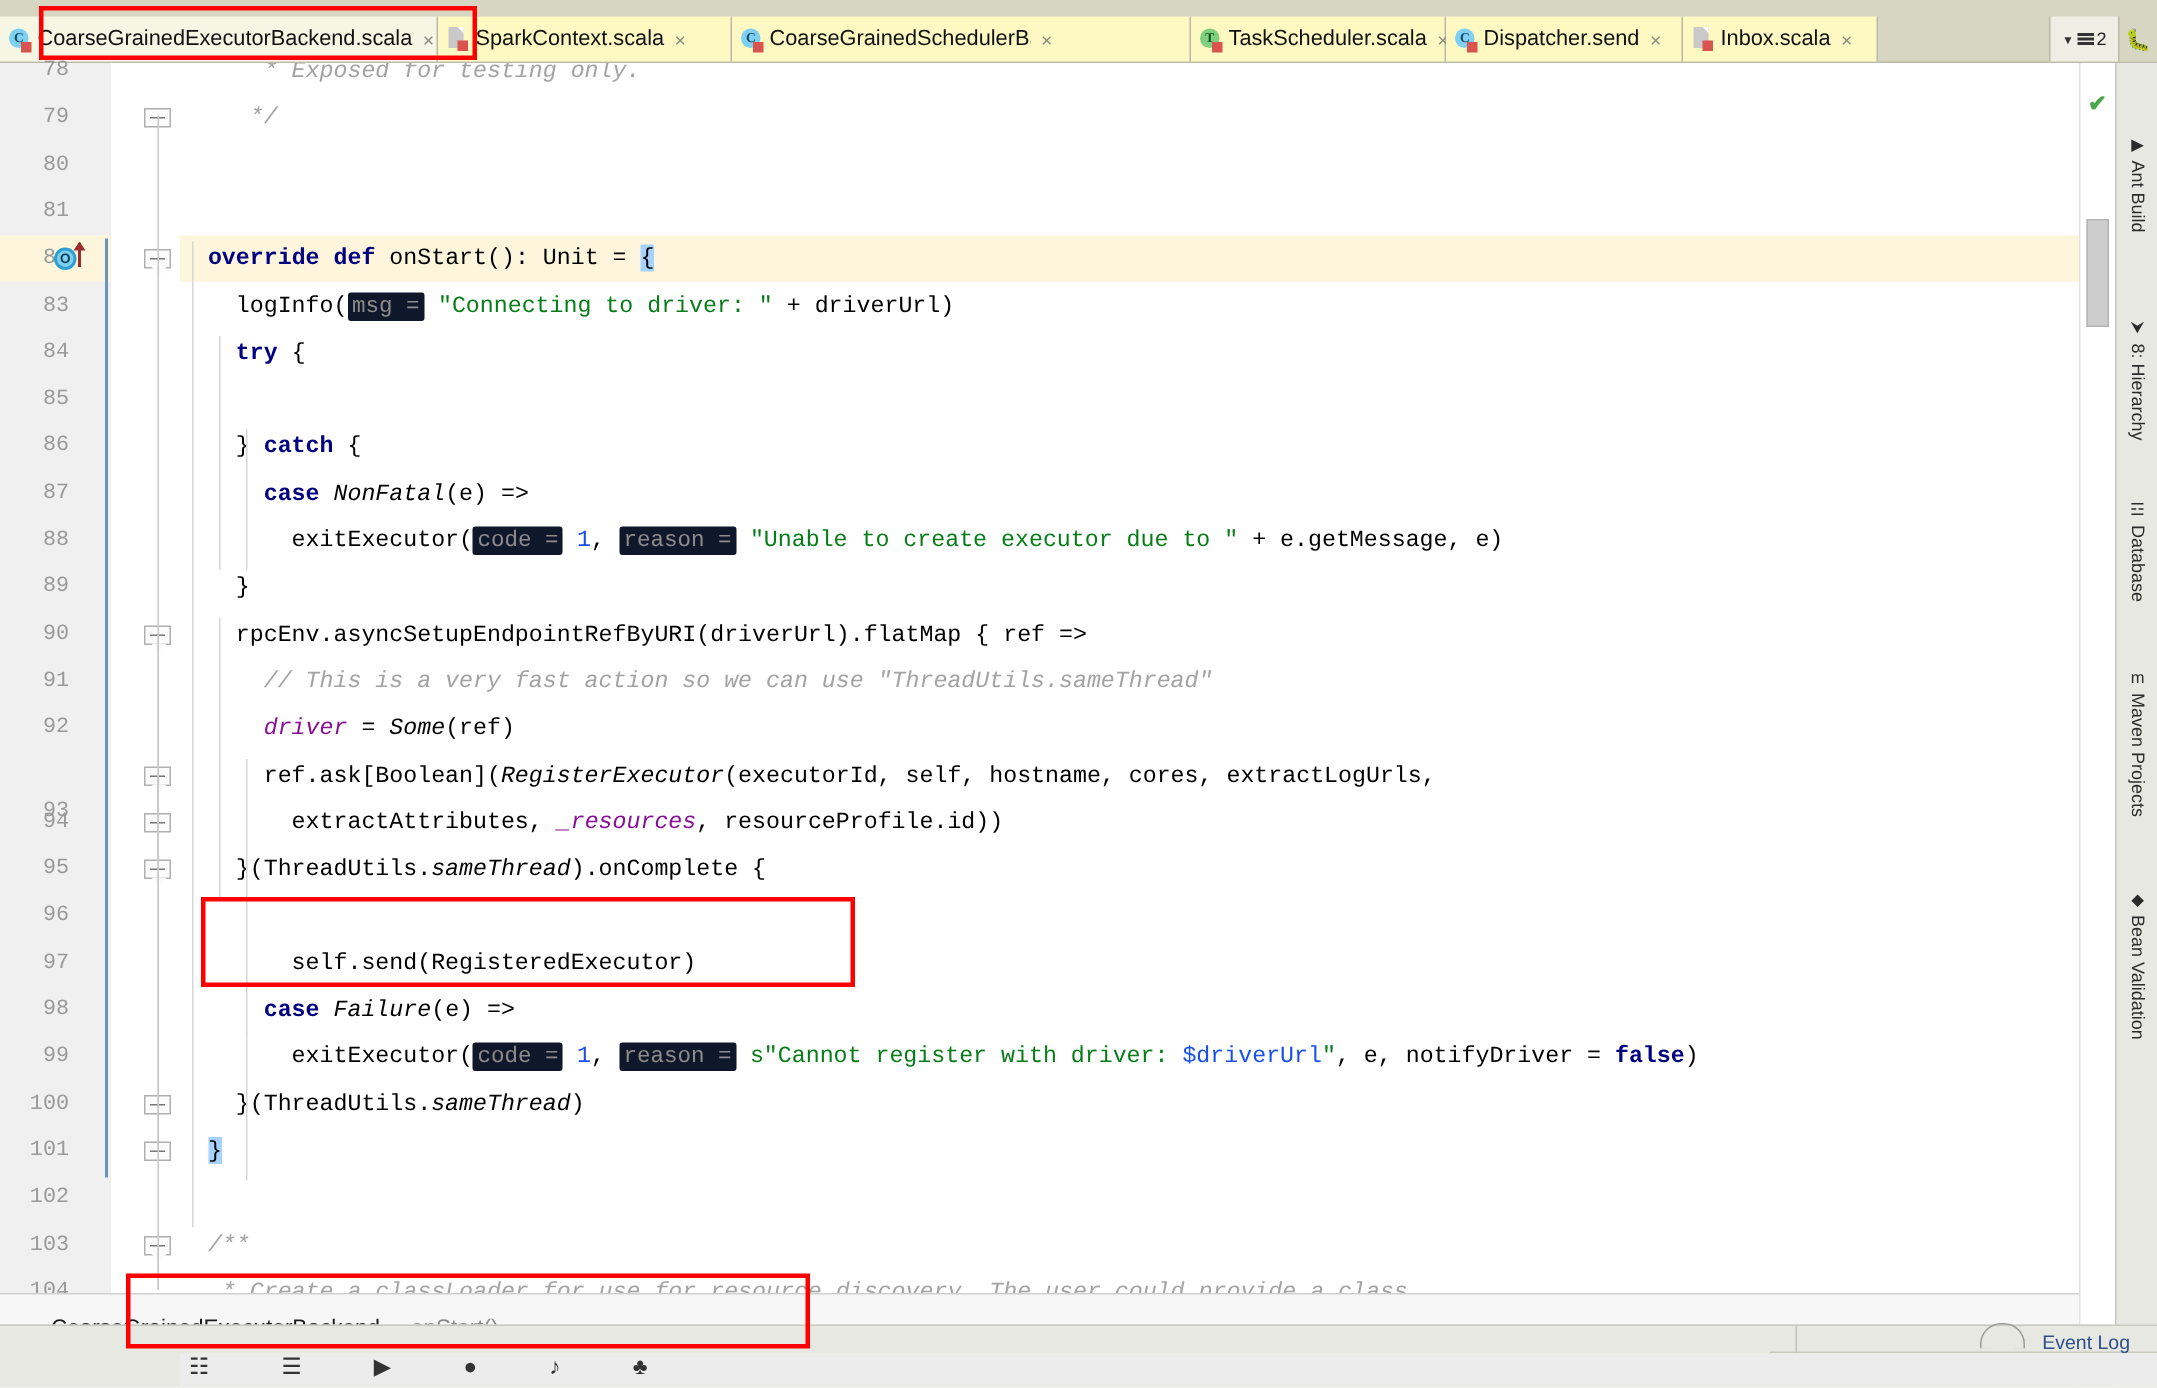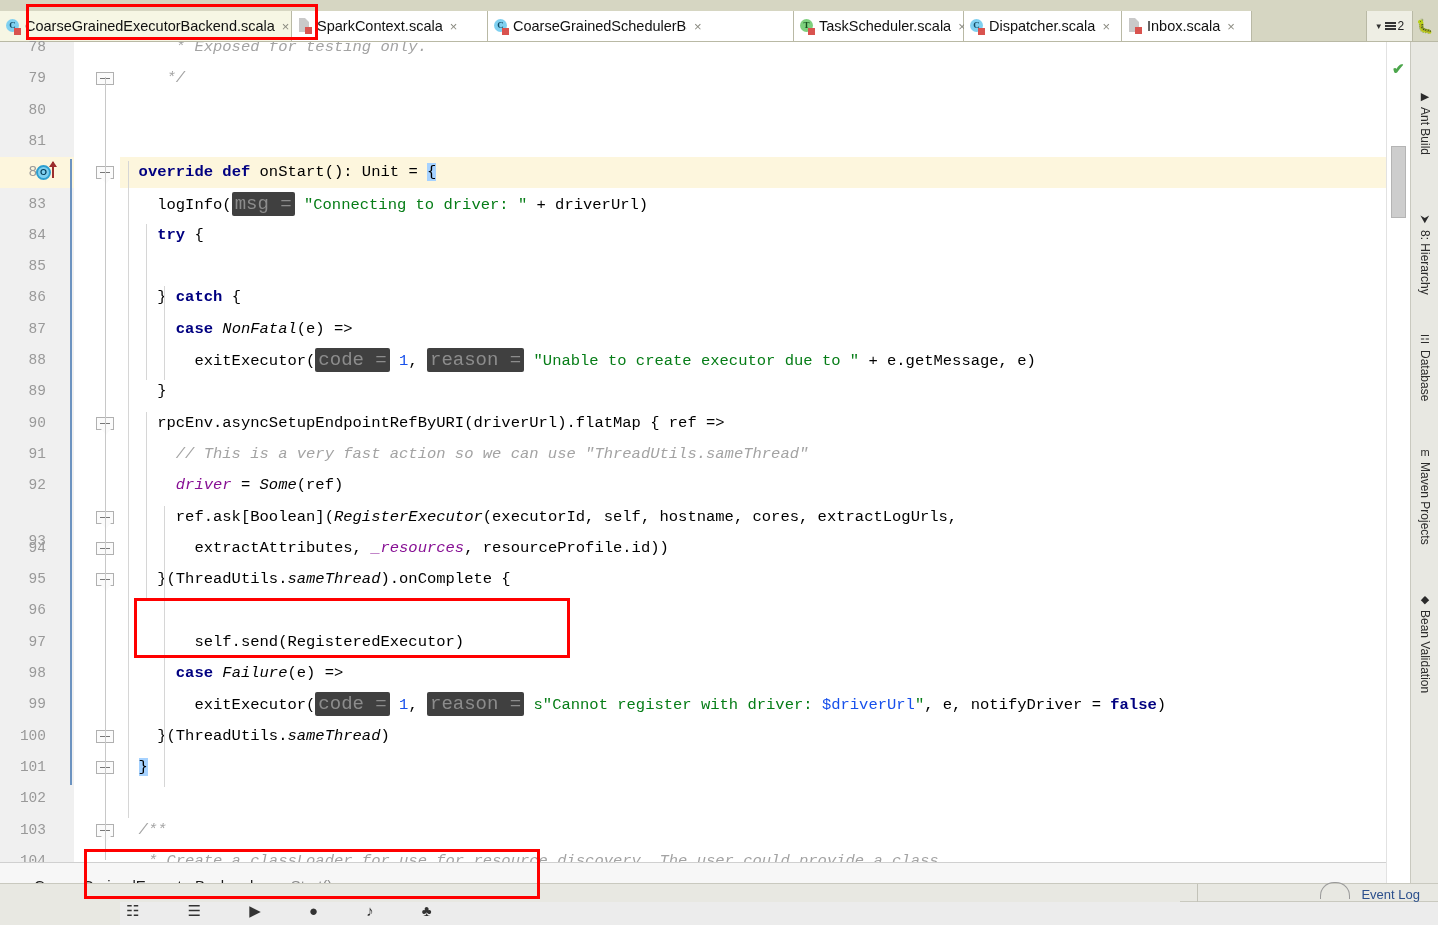--- a/index.html
+++ b/index.html
@@ -26,21 +26,21 @@
     position:absolute;left:0;top:0;width:1438px;height:42px;
     background:#d6d6c2;
     display:flex;align-items:flex-end;
     box-sizing:border-box;
     border-bottom:1px solid #b9b9a5;
   }
   #tabbar-inner{display:flex;align-items:flex-end;height:30px;margin-top:12px;flex:1;min-width:0;}
   .tab{
     display:flex;align-items:center;gap:5px;
     height:30px;padding:0 7px 0 6px;
-    background:#ffffff;
+    background:#fef9c3;
     border-right:1px solid #b9b9a5;
     box-sizing:border-box;
     font-size:14.5px;color:#111;
     white-space:nowrap;
     cursor:default;
     position:relative;
   }
   .tab.active{background:#f6f6e4;}
   .tab .tname{font-size:14.5px;letter-spacing:0px;}
   .tab .tclose{color:#8a8a80;font-size:13px;margin-left:2px;}
@@ -116,21 +116,21 @@
   .hl-line{position:absolute;left:0;width:1266px;height:31.3px;background:#fdf6dd;}
   .indent-guide{position:absolute;width:1px;background:#d6d6d6;}
 
   .kw{color:#000080;font-weight:bold;}
   .str{color:#067d17;}
   .cmt{color:#a3a3a3;font-style:italic;}
   .fld{color:#871094;font-style:italic;}
   .cls2{color:#000000;font-style:italic;}
   .num{color:#1750eb;}
   .typ{color:#20999d;}
-  .hint{background:#404040;color:#8c8c8c;border-radius:2px;padding:1px 3px;font-size:19px;}
+  .hint{background:#0f172a;color:#8c8c8c;border-radius:2px;padding:1px 3px;font-size:15px;}
   .sel{background:#a6d2ff;}
   .interp{color:#1750eb;}
 
   
   #breadcrumb{
     position:absolute;left:0;top:820px;width:1386px;height:33px;
     background:#f7f7f7;border-top:1px solid #d0d0d0;border-bottom:1px solid #d0d0d0;
     display:flex;align-items:flex-end;padding-left:34px;box-sizing:border-box;
     font-size:15px;color:#1a1a1a;gap:8px;
   }
@@ -228,21 +228,21 @@
           <span class="lock"></span>
         </span>
         <span class="tname">TaskScheduler.scala</span>
         <span class="tclose">×</span>
       </div>
       <div class="tab" style="width: 158px;">
         <span class="ficon cls">
           <span class="circ">C</span>
           <span class="lock"></span>
         </span>
-        <span class="tname">Dispatcher.scala</span>
+        <span class="tname">Dispatcher.send</span>
         <span class="tclose">×</span>
       </div>
       <div class="tab" style="width: 130px;">
         <span class="ficon">
           <span class="page"></span>
           <span class="badge"></span>
         </span>
         <span class="tname">Inbox.scala</span>
         <span class="tclose">×</span>
       </div>

